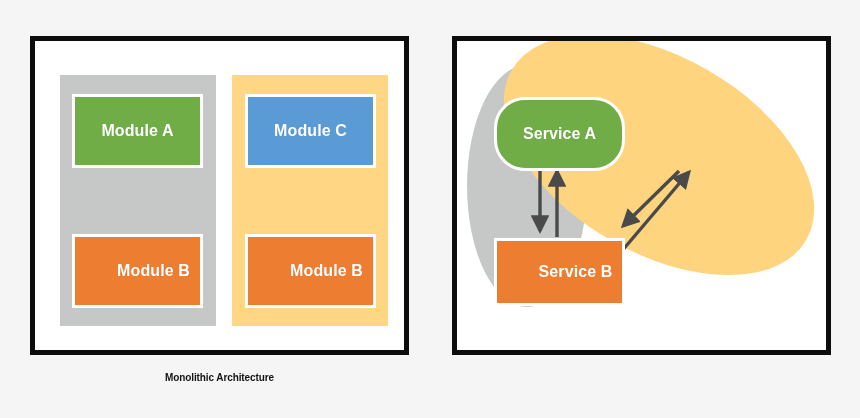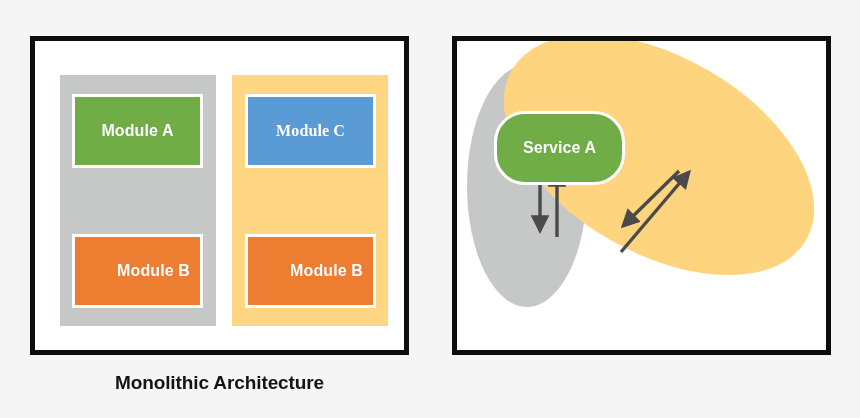--- a/index.html
+++ b/index.html
@@ -56,21 +56,21 @@
     align-items: center;
     justify-content: center;
     color: #ffffff;
     font-weight: bold;
     font-size: 16px;
     letter-spacing: 0.1px;
     text-shadow: 0 0 1px rgba(0,0,0,0.10);
   }
   .box-green  { background: #70ad47; }
   .box-orange { background: #ed7d31; padding-left: 32px; }
-  .box-blue   { background: #5b9bd5; font-family: Liberation Serif, serif; }
+  .box-blue   { background: #5b9bd5; }
 
   
   #mono-module-a { left: 37px;  top: 53px;  width: 131px; height: 74px; }
   #mono-module-b { left: 37px;  top: 193px; width: 131px; height: 74px; }
   #mono-module-c { left: 210px; top: 53px;  width: 131px; height: 74px; }
   #mono-module-b2{ left: 210px; top: 193px; width: 131px; height: 74px; }
 
   
   .blob {
     position: absolute;
@@ -83,38 +83,38 @@
   }
   #soa-blob-yellow {
     left: 32px; top: 16px;
     width: 340px; height: 196px;
     background: #ffd47f;
     transform: rotate(30deg);
     transform-origin: 50% 50%;
   }
 
   
-  #soa-service-a { left: 37px;  top: 70px;  width: 131px; height: 74px; border-radius: 31px; }
+  #soa-service-a { left: 37px;  top: 56px;  width: 131px; height: 74px; border-radius: 31px; }
   #soa-service-b { left: 37px;  top: 197px; width: 131px; height: 68px; }
   #soa-service-c { left: 211px; top: 49px;  width: 131px; height: 78px; }
 
   
   #soa-arrows {
     position: absolute;
     left: 0; top: 0;
     width: 379px; height: 319px;
     pointer-events: none;
   }
 
   
   .caption {
     position: absolute;
     text-align: center;
     font-weight: bold;
-    font-size: 19px;
+    font-size: 10px;
     color: #141414;
     letter-spacing: -0.1px;
   }
   #caption-mono { left: 30px;  top: 372px; width: 379px; }
   #caption-soa  { left: 452px; top: 372px; width: 379px; }
 </style>
 </head>
 <body>
 
 <div id="canvas">
@@ -171,20 +171,23 @@
 
         <g>
           <line x1="164" y1="211" x2="232" y2="131" stroke="#4a4a4a" stroke-width="3.4" marker-end="url(#ah)"></line>
         </g>
       </svg>
 
       <div class="box box-green" id="soa-service-a">
         <span>Service A</span>
       </div>
 
+      <div class="box box-orange" id="soa-service-b">
+        <span>Service B</span>
+      </div>
 
 
     </div>
   </div>
 
   <div class="caption" id="caption-mono">Monolithic Architecture</div>
 
 
 </div>
 

